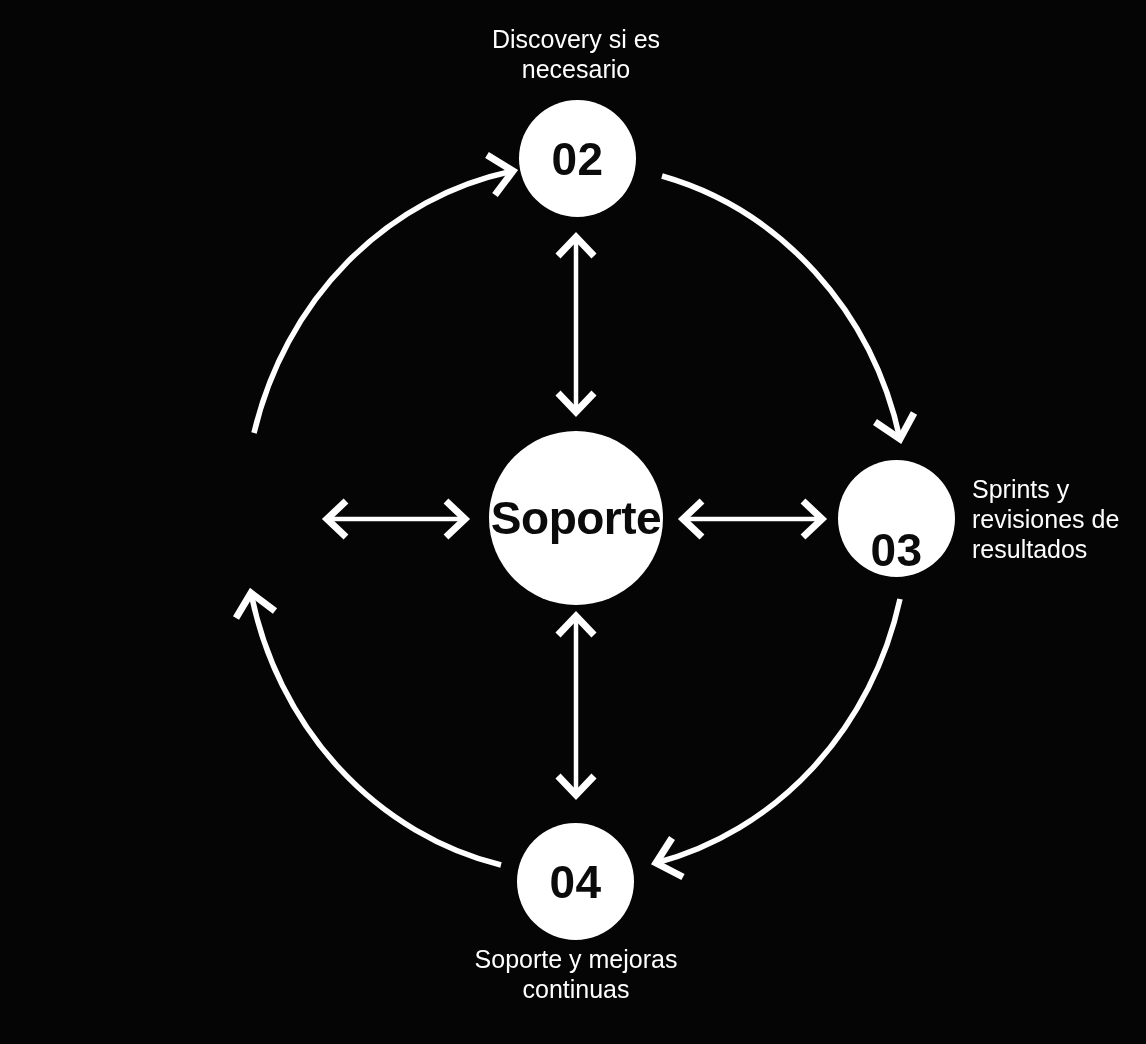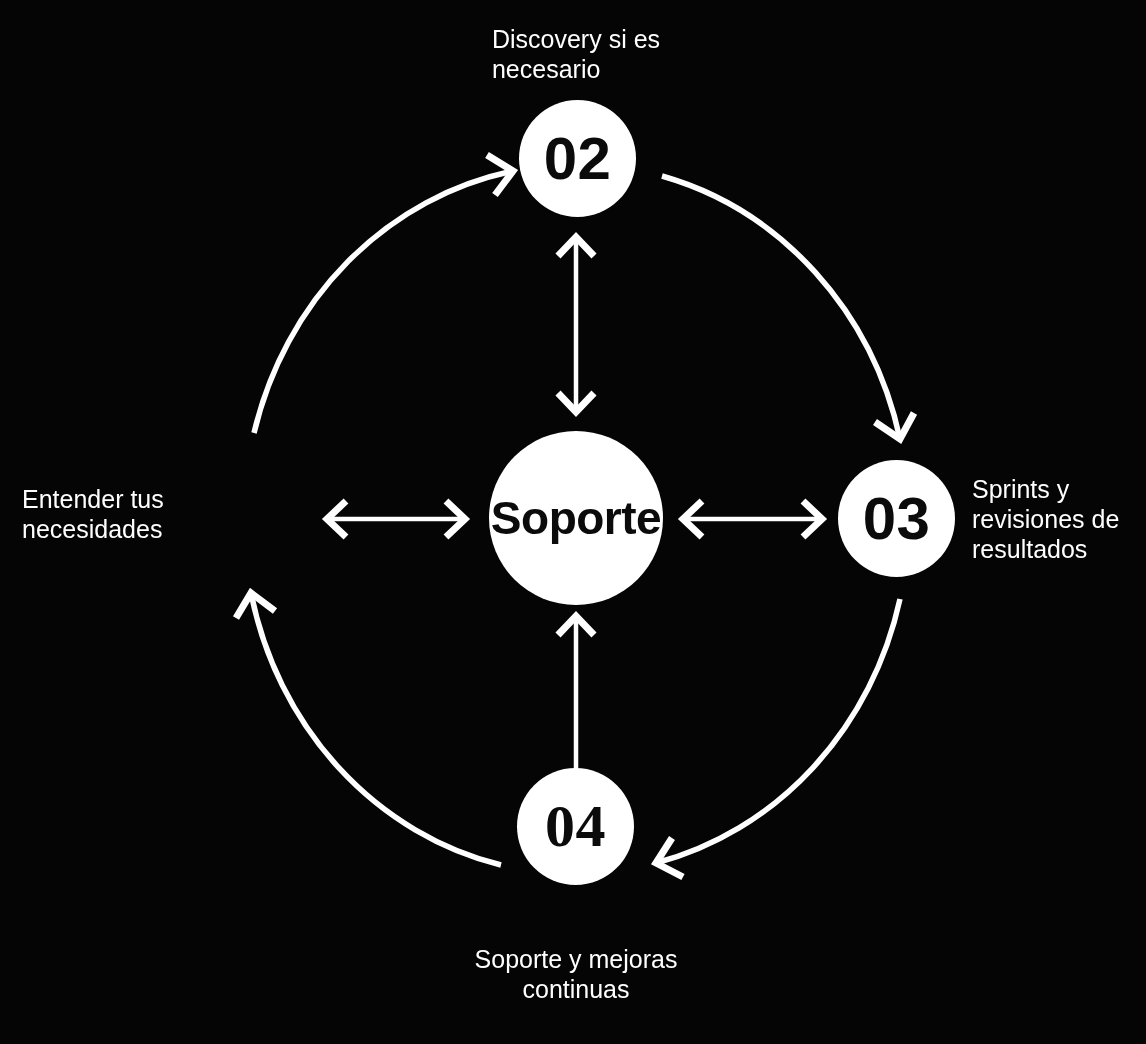--- a/index.html
+++ b/index.html
@@ -21,39 +21,39 @@
 
   .node{
     position:absolute;
     background:#ffffff;
     border-radius:50%;
     display:flex;align-items:center;justify-content:center;
     color:#0b0b0b;
   }
   .node.small{
     width:117px;height:117px;
-    font-size:60px;font-weight:700;letter-spacing:0.5px;
+    font-size:46px;font-weight:700;letter-spacing:0.5px;
   }
   .node.center{
     width:174px;height:174px;
     font-size:46px;font-weight:700;letter-spacing:-0.5px;
   }
   .n01{left:185px;top:459px;}
   .n02{left:519px;top:100px;}
-  .n03{left:838px;top:460px;}
-  .n04{left:517px;top:768px;font-family:Liberation Serif, serif;}
+  .n03{left:838px;top:460px;align-items:flex-end;}
+  .n04{left:517px;top:823px;}
   .ncenter{left:489px;top:431px;}
 
   .label{
     position:absolute;
     color:#ffffff;
     font-size:25px;line-height:30px;font-weight:400;
     white-space:pre-line;
   }
-  .label-top{left:576px;top:24px;transform:translateX(-50%);text-align:left;}
+  .label-top{left:576px;top:24px;transform:translateX(-50%);text-align:center;}
   .label-left{left:22px;top:484px;text-align:left;}
   .label-right{left:972px;top:474px;text-align:left;}
   .label-bottom{left:576px;top:944px;transform:translateX(-50%);text-align:center;}
 </style>
 </head>
 <body>
 
 <div class="stage">
 
   <svg class="arrows" viewBox="0 0 1146 1044" aria-hidden="true">
@@ -104,22 +104,20 @@
   <div class="node small n02">
     <span>02</span>
   </div>
   <div class="node small n03">
     <span>03</span>
   </div>
   <div class="node small n04">
     <span>04</span>
   </div>
 
-  <div class="label label-left">Entender tus
-necesidades</div>
   <div class="label label-top">Discovery si es
 necesario</div>
   <div class="label label-right">Sprints y
 revisiones de
 resultados</div>
   <div class="label label-bottom">Soporte y mejoras
 continuas</div>
 
 </div>
 

